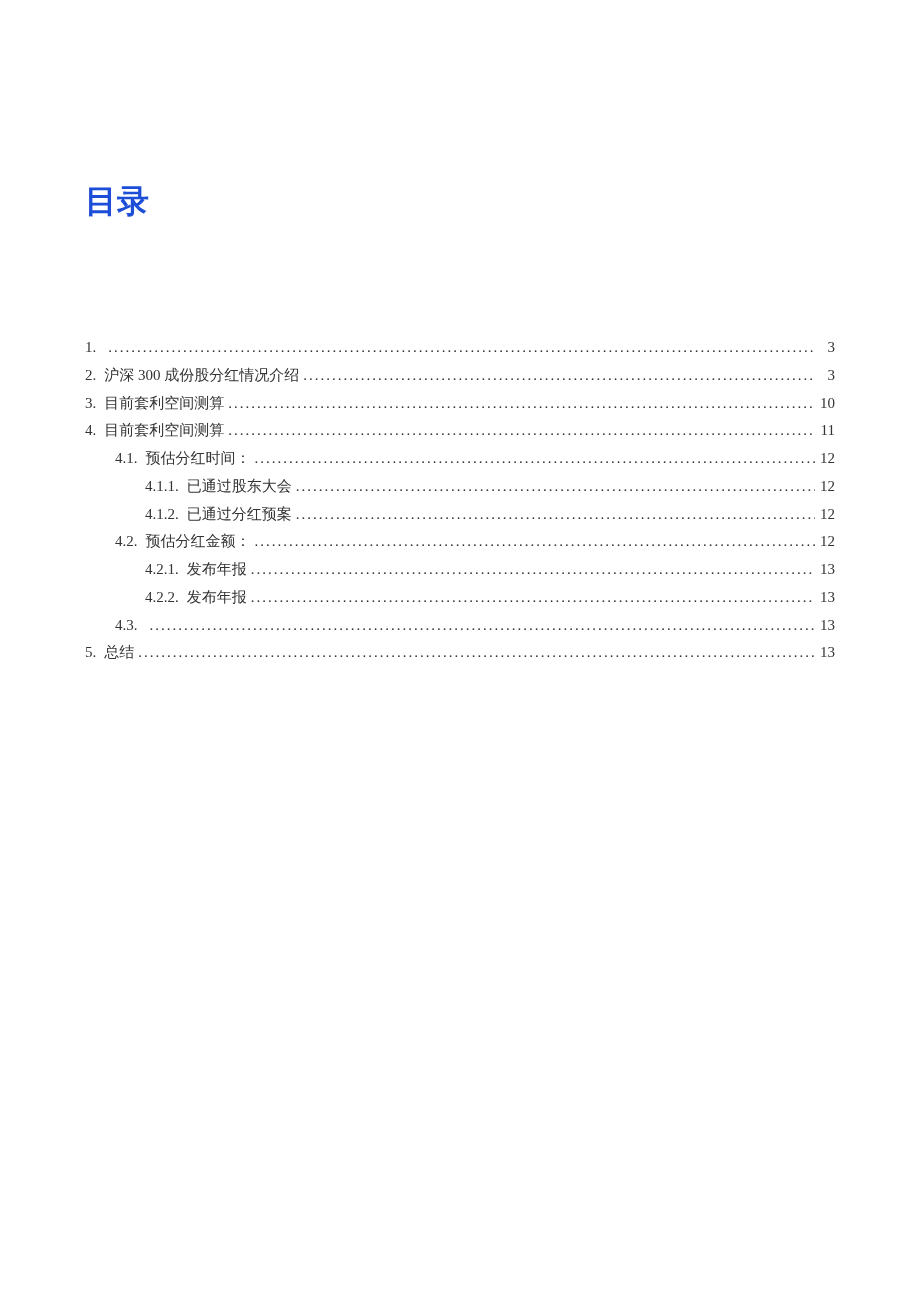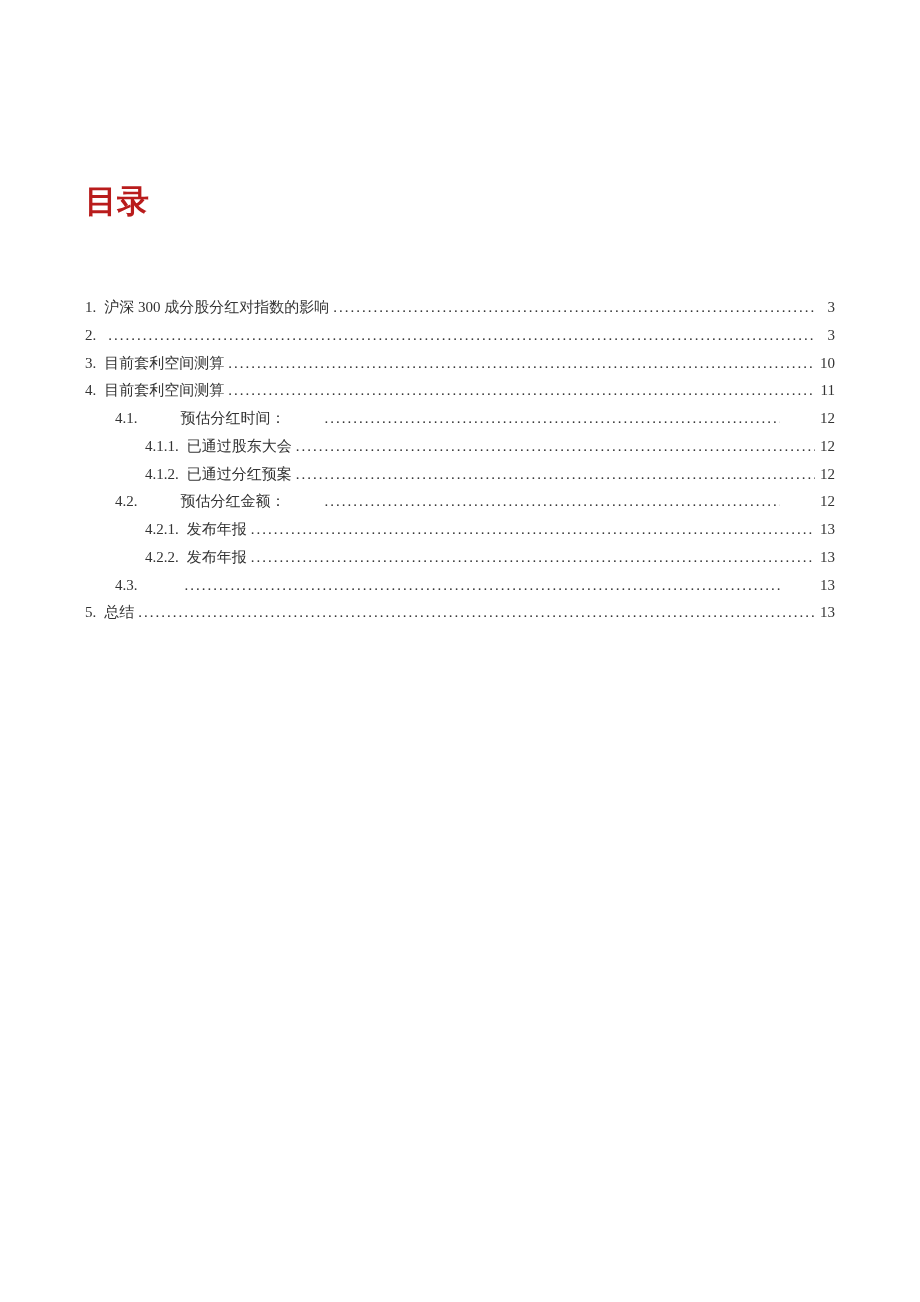--- a/index.html
+++ b/index.html
@@ -10,23 +10,23 @@
     body {
       width: 920px;
       height: 1302px;
       background: #ffffff;
       font-family: "SimSun", "宋体", serif;
       padding: 180px 85px 0 85px;
       position: relative;
     }
     .title {
       font-size: 32px;
-      color: #b91c1c;
+      color: #1d4ed8;
       font-weight: bold;
-      margin-bottom: 70px;
+      margin-bottom: 110px;
       font-family: "SimHei", "黑体", sans-serif;
     }
     .toc-item {
       display: flex;
       align-items: baseline;
       font-size: 15px;
       color: #333333;
       line-height: 1.85;
       white-space: nowrap;
     }
@@ -50,40 +50,39 @@
     .toc-page {
       flex-shrink: 0;
       min-width: 20px;
       text-align: right;
     }
     .level-1 {
       padding-left: 0;
     }
     .level-2 {
       padding-left: 30px;
-      gap: 35px;
     }
     .level-3 {
       padding-left: 60px;
     }
   </style>
 </head>
 <body>
 
 <h1 class="title">目录</h1>
 
 <div id="toc-container">
     <div class="toc-item level-1">
       <span class="toc-num">1.</span>
-      <span class="toc-text">沪深 300 成分股分红对指数的影响</span>
       <span class="toc-dots"></span>
       <span class="toc-page">3</span>
     </div>
     <div class="toc-item level-1">
       <span class="toc-num">2.</span>
+      <span class="toc-text">沪深 300 成份股分红情况介绍</span>
       <span class="toc-dots"></span>
       <span class="toc-page">3</span>
     </div>
     <div class="toc-item level-1">
       <span class="toc-num">3.</span>
       <span class="toc-text">目前套利空间测算</span>
       <span class="toc-dots"></span>
       <span class="toc-page">10</span>
     </div>
     <div class="toc-item level-1">

